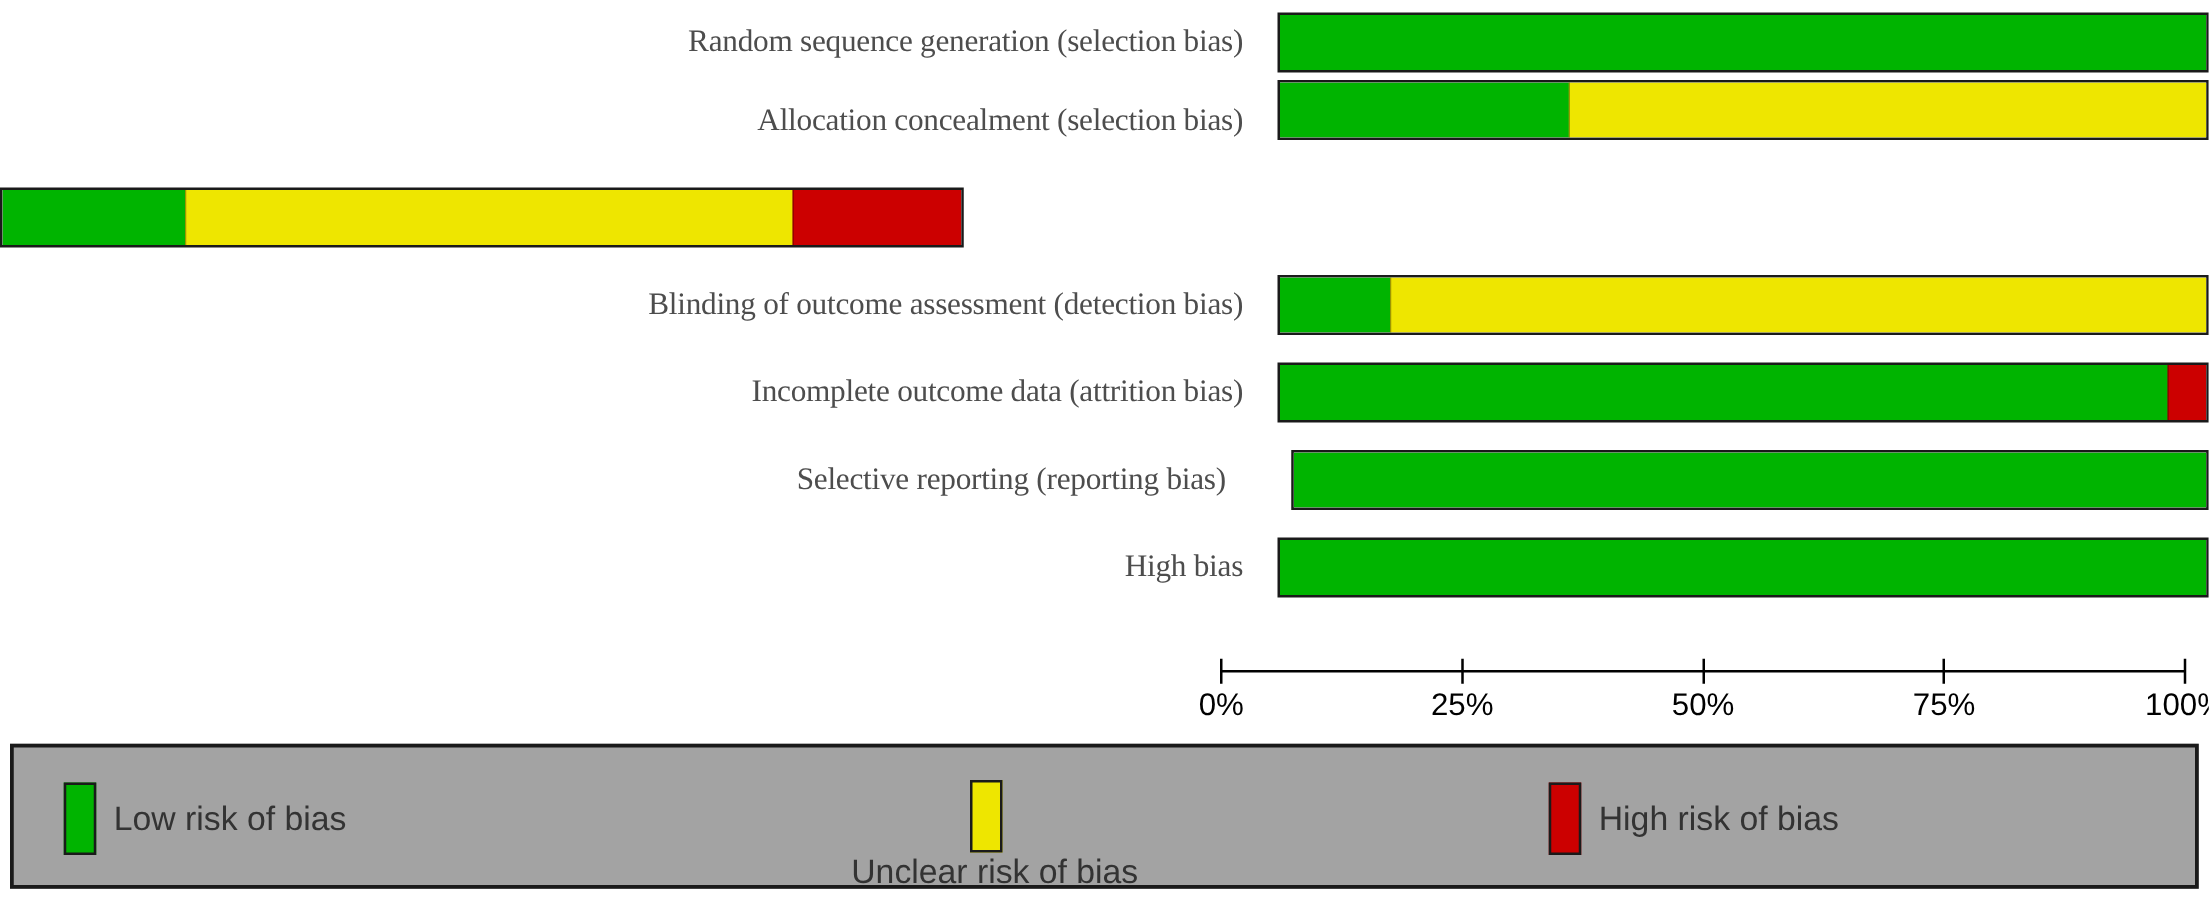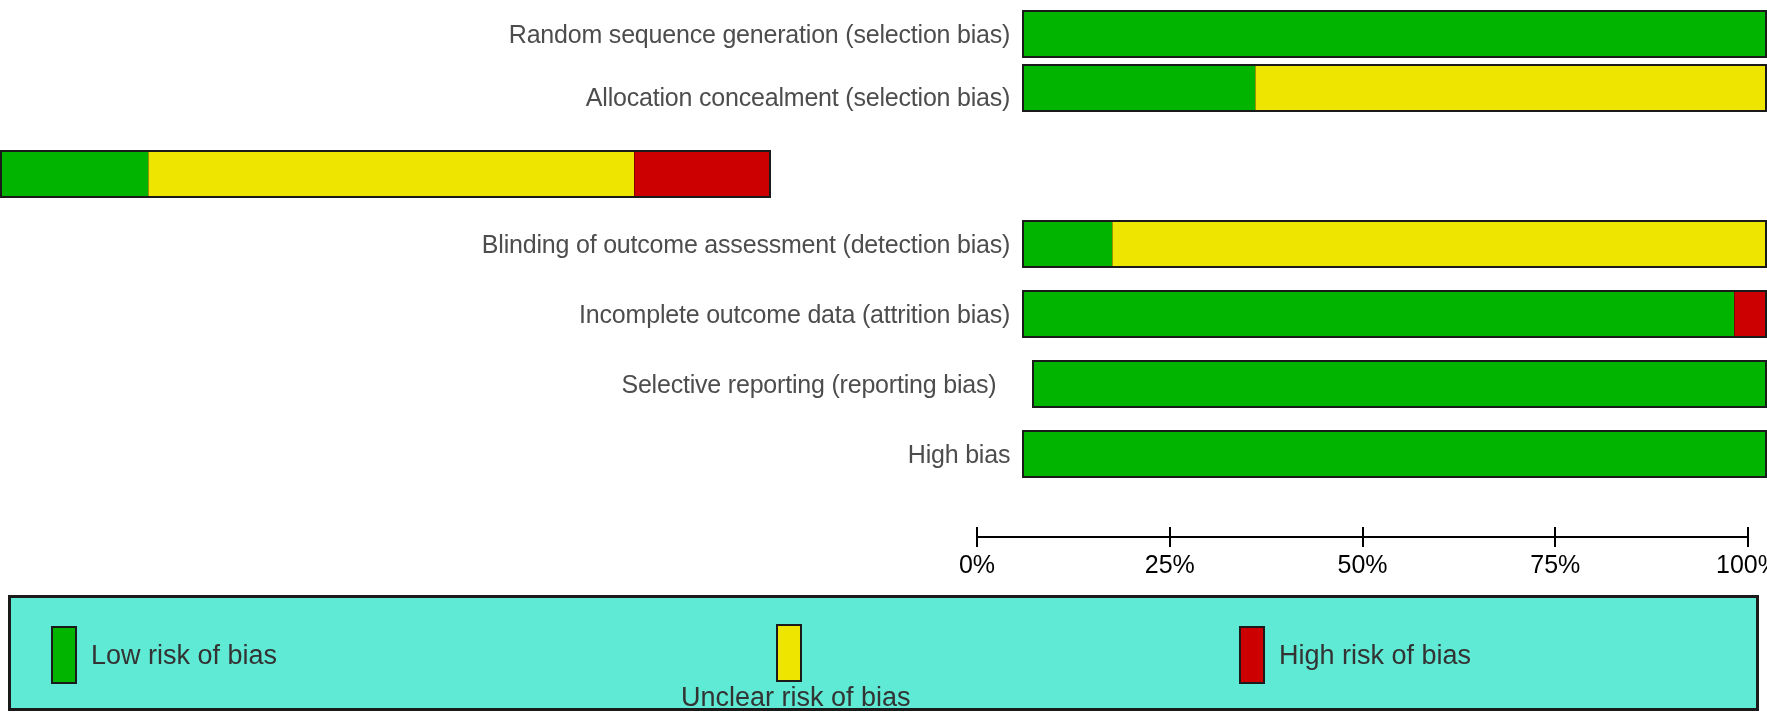--- a/index.html
+++ b/index.html
@@ -34,28 +34,29 @@
     position: absolute;
     left: 0;
     width: 1767px;
     height: 48px;
     display: flex;
     align-items: center;
   }
 
   .row-label {
     width: 1058px;
-    padding-right: 12px;
+    padding-right: 28px;
     box-sizing: border-box;
     text-align: right;
     font-size: 25px;
     line-height: 30px;
     color: #4d4d4d;
     white-space: nowrap;
     letter-spacing: -0.2px;
+    font-family: Liberation Serif, serif;
   }
 
   .bar-track {
     position: relative;
     width: 771px;
     height: 48px;
     box-sizing: border-box;
     border: 2px solid #1a1a1a;
     background: #ffffff;
     display: flex;
@@ -98,21 +99,21 @@
 
   
   #legend {
     position: absolute;
     left: 8px;
     top: 595px;
     width: 1751px;
     height: 116px;
     box-sizing: border-box;
     border: 3px solid #1a1a1a;
-    background: #5eead4;
+    background: #a3a3a3;
   }
   .legend-item {
     position: absolute;
     top: 26px;
     display: flex;
     align-items: center;
     height: 62px;
   }
   .legend-swatch {
     width: 26px;

